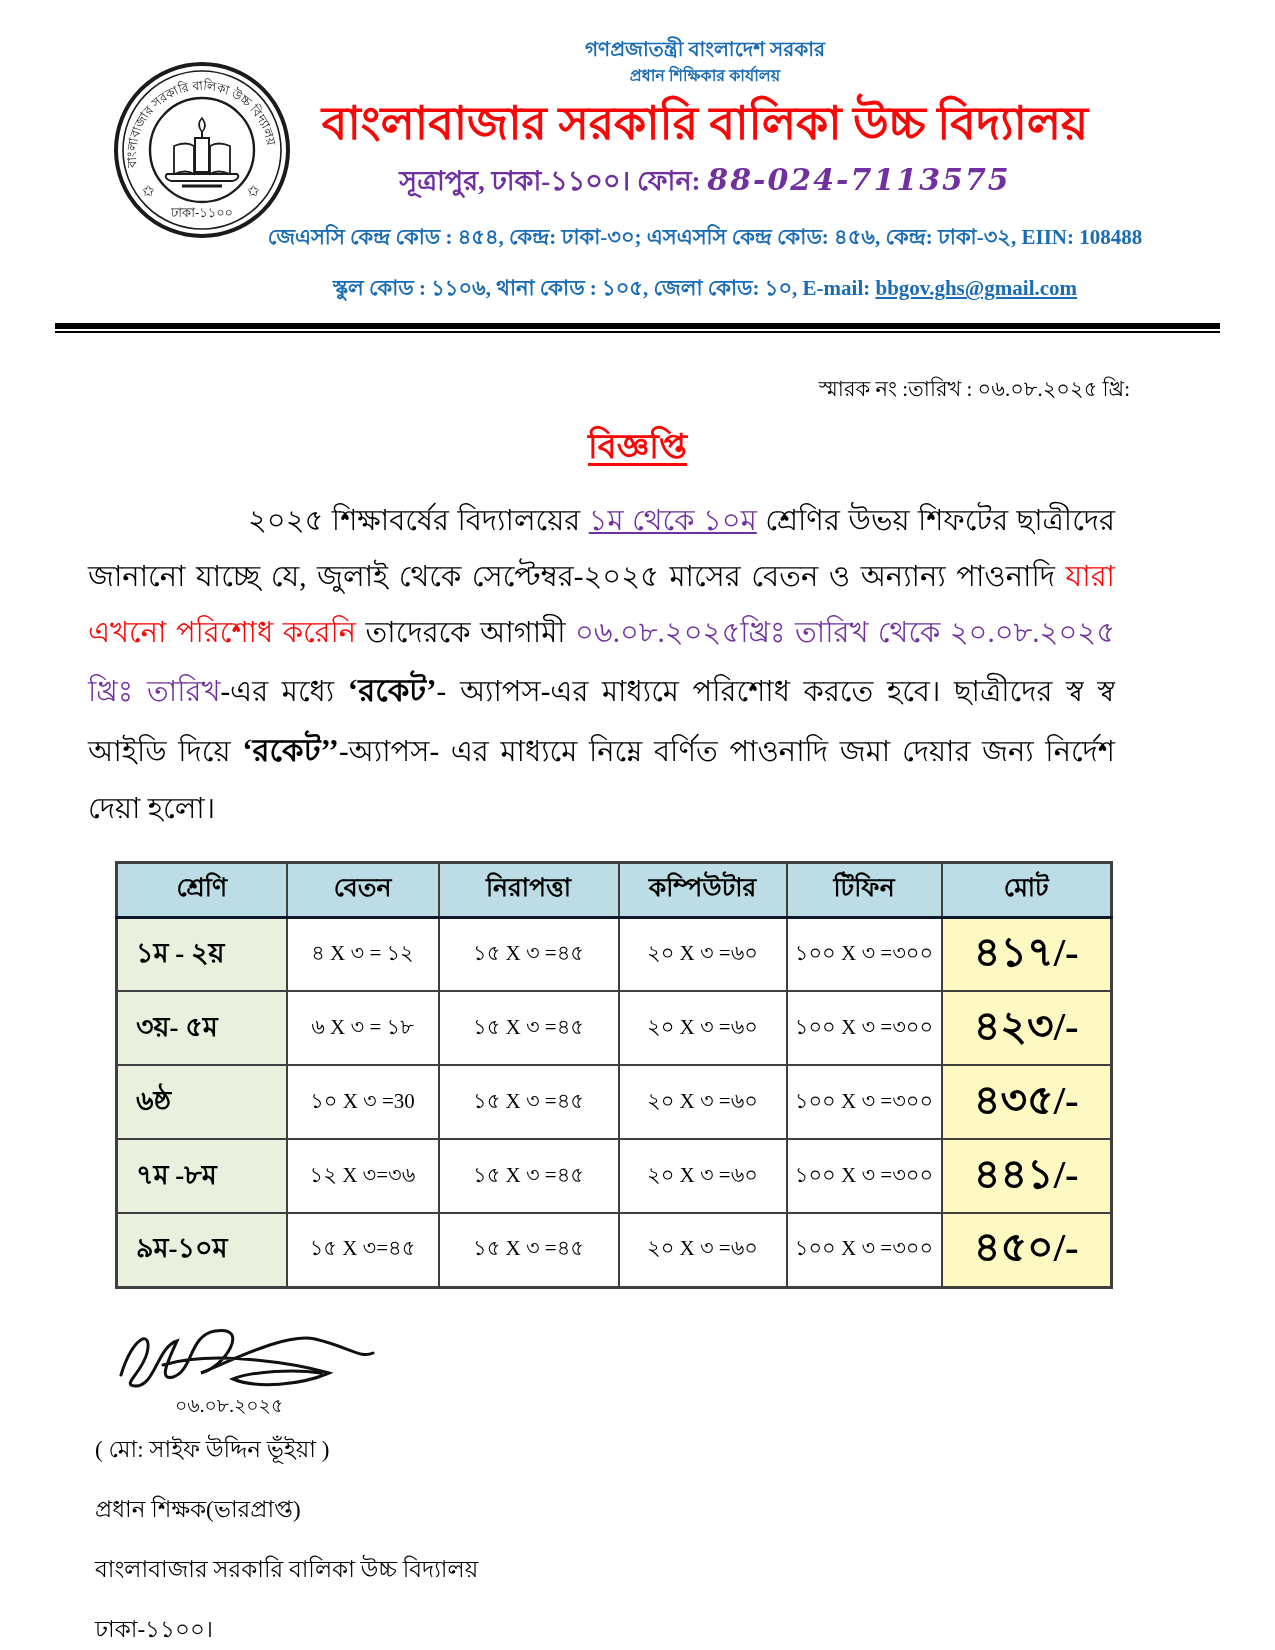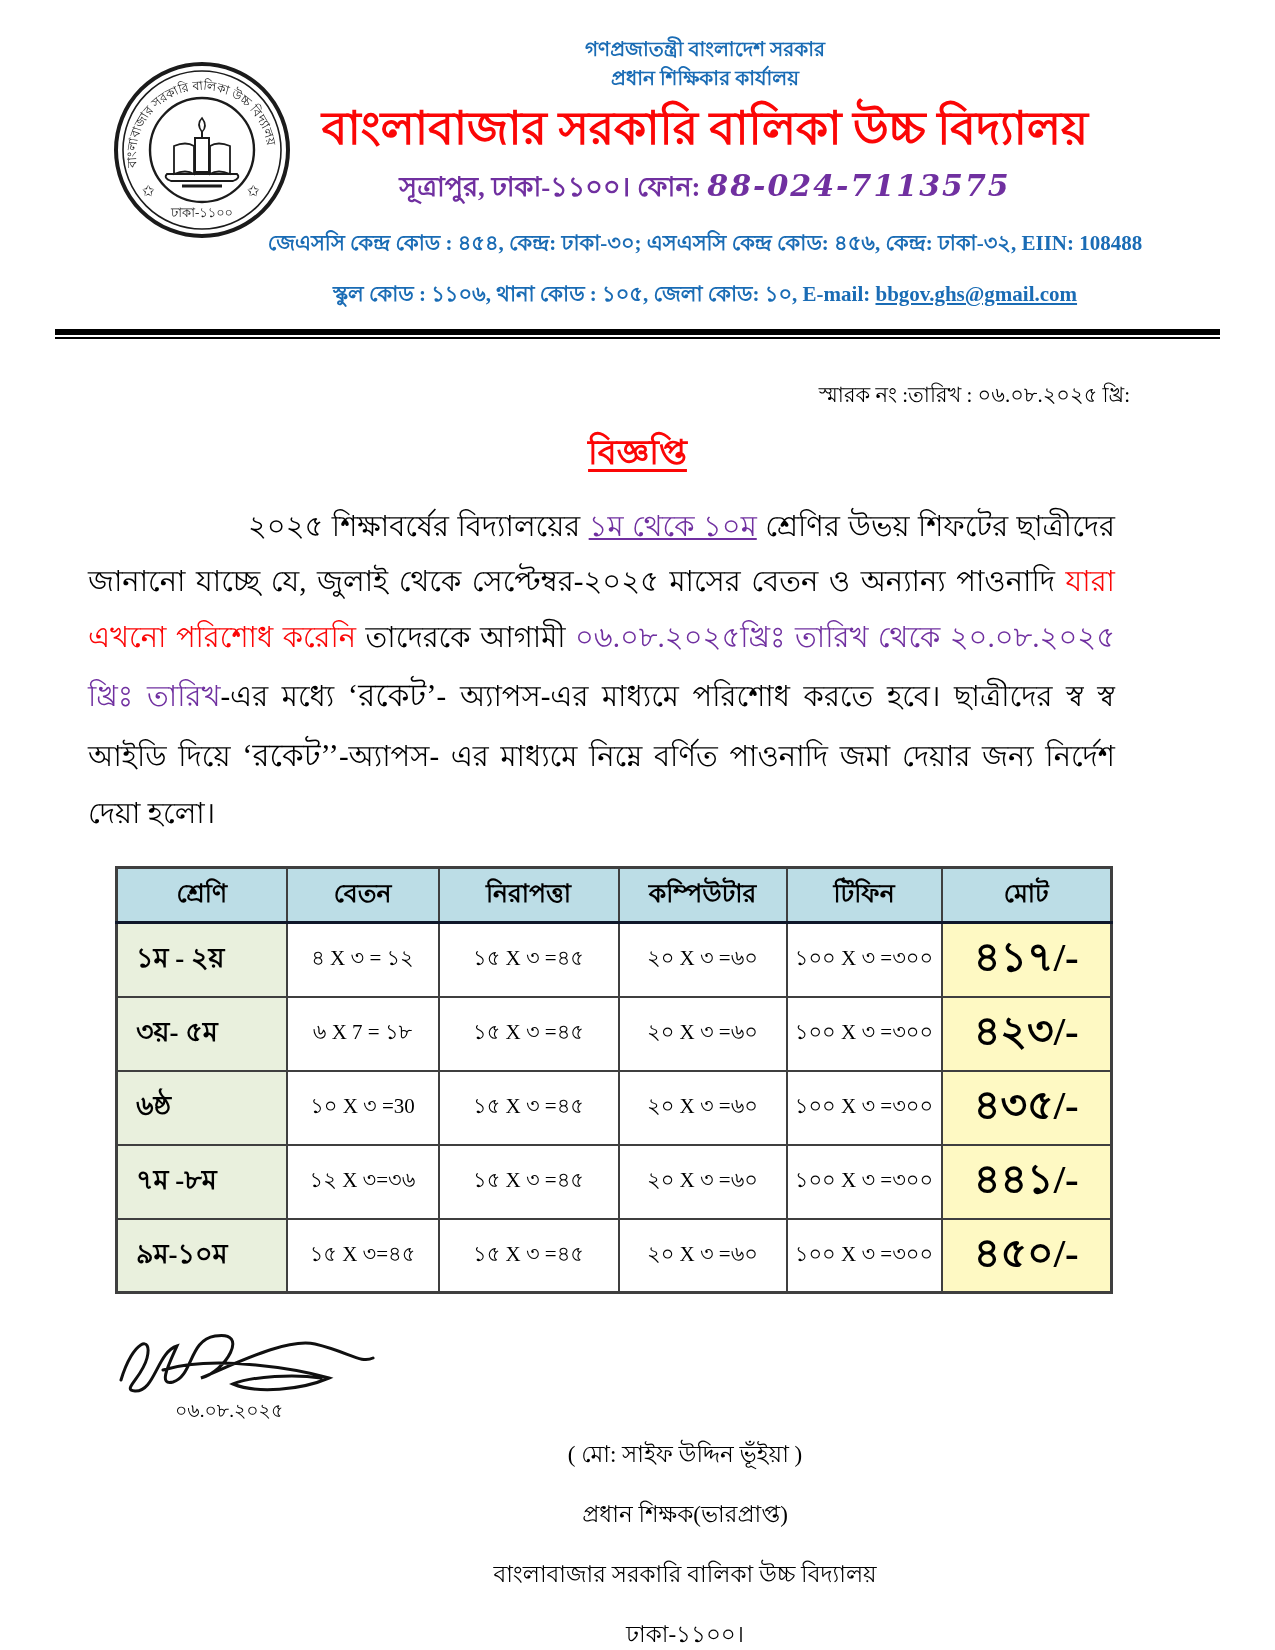--- a/index.html
+++ b/index.html
@@ -7,21 +7,21 @@
   .page {
     width:1275px; height:1650px; background:#ffffff; position:relative;
     font-family:"Liberation Serif","DejaVu Serif",serif; color:#000;
     overflow:hidden;
   }
   
   .header { position:relative; padding-top:36px; }
   .logo { position:absolute; left:112px; top:60px; width:180px; height:180px; }
   .header-text { margin-left:205px; width:1000px; text-align:center; }
   .govt-line   { color:#1a6cb5; font-size:20px; font-weight:bold; line-height:1.35; }
-  .office-line { color:#1a6cb5; font-size:20px; font-weight:bold; line-height:1.35; margin-top:2px; }
+  .office-line { color:#1a6cb5; font-size:16px; font-weight:bold; line-height:1.35; margin-top:2px; }
   .school-name { color:#fb0606; font-size:46px; font-weight:bold; line-height:1.25; margin-top:8px; }
   .addr-line   { color:#7030a0; font-size:27px; font-weight:bold; margin-top:8px; }
   .phone-num   { font-style:italic; font-size:30px; letter-spacing:2px; font-family:"DejaVu Serif",serif; }
   .codes-line  { color:#1a6cb5; font-size:21px; font-weight:bold; margin-top:16px; }
   .email-link  { color:#1a6cb5; text-decoration:underline; cursor:pointer; }
   
   .rule  { margin:16px 55px 0 55px; border-top:6px solid #000; }
   .rule2 { margin:2px 55px 0 55px; border-top:2px solid #000; }
   
   .meta-row { display:flex; justify-content:flex-end; padding:40px 145px 0 90px;
@@ -29,35 +29,35 @@
   
   .title-wrap { text-align:center; margin-top:12px; }
   .notice-title { color:#fb0606; font-size:34px; font-weight:bold;
                   text-decoration:underline; text-underline-offset:5px; }
   
   .bodytext { margin:16px 160px 0 88px; font-size:29px; line-height:1.93;
               text-align:justify; text-indent:160px; }
   .seg-purple-ul { color:#7030a0; text-decoration:underline; }
   .seg-red    { color:#fb0606; }
   .seg-purple { color:#7030a0; }
-  .seg-bold   { font-weight:normal; font-size:31px; }
+  .seg-bold   { font-weight:bold; font-size:31px; }
   
   .fee-table { border-collapse:collapse; margin:24px 0 0 115px; table-layout:fixed;
                border:3px solid #3f3f3f; }
   .fee-table th, .fee-table td { border:2px solid #3f3f3f; text-align:center; vertical-align:middle; }
   .fee-table th { background:#bcdde6; font-size:25px; font-weight:bold; height:55px;
                   border-bottom:3px solid #0f172a; }
   .fee-table td { height:74px; font-size:21px; }
   td.cell-class { background:#e9f0dd; font-size:27px; font-weight:bold; text-align:left; padding-left:18px; }
   td.cell-total { background:#fef9c3; font-size:41px; font-weight:bold; }
   
   .sig-block { margin:20px 0 0 95px; }
   .sig-scrawl { margin-left:10px; }
   .sig-date { margin-left:80px; font-size:19px; margin-top:-14px; }
-  .sig-line { font-size:23px; margin-top:21px;text-align:center; }
+  .sig-line { font-size:23px; margin-top:21px; }
   .sig-name { margin-top:8px; }
 </style>
 </head>
 <body>
 
 <div class="page">
 
   <header class="header">
 
     <div class="logo">
@@ -134,21 +134,21 @@
       <tr>
         <td class="cell-class">১ম - ২য়</td>
         <td>৪ X ৩ = ১২</td>
         <td>১৫ X ৩ =৪৫</td>
         <td>২০ X ৩ =৬০</td>
         <td>১০০ X ৩ =৩০০</td>
         <td class="cell-total">৪১৭/-</td>
       </tr>
       <tr>
         <td class="cell-class">৩য়- ৫ম</td>
-        <td>৬ X 7 = ১৮</td>
+        <td>৬ X ৩ = ১৮</td>
         <td>১৫ X ৩ =৪৫</td>
         <td>২০ X ৩ =৬০</td>
         <td>১০০ X ৩ =৩০০</td>
         <td class="cell-total">৪২৩/-</td>
       </tr>
       <tr>
         <td class="cell-class">৬ষ্ঠ</td>
         <td>১০ X ৩ =30</td>
         <td>১৫ X ৩ =৪৫</td>
         <td>২০ X ৩ =৬০</td>

